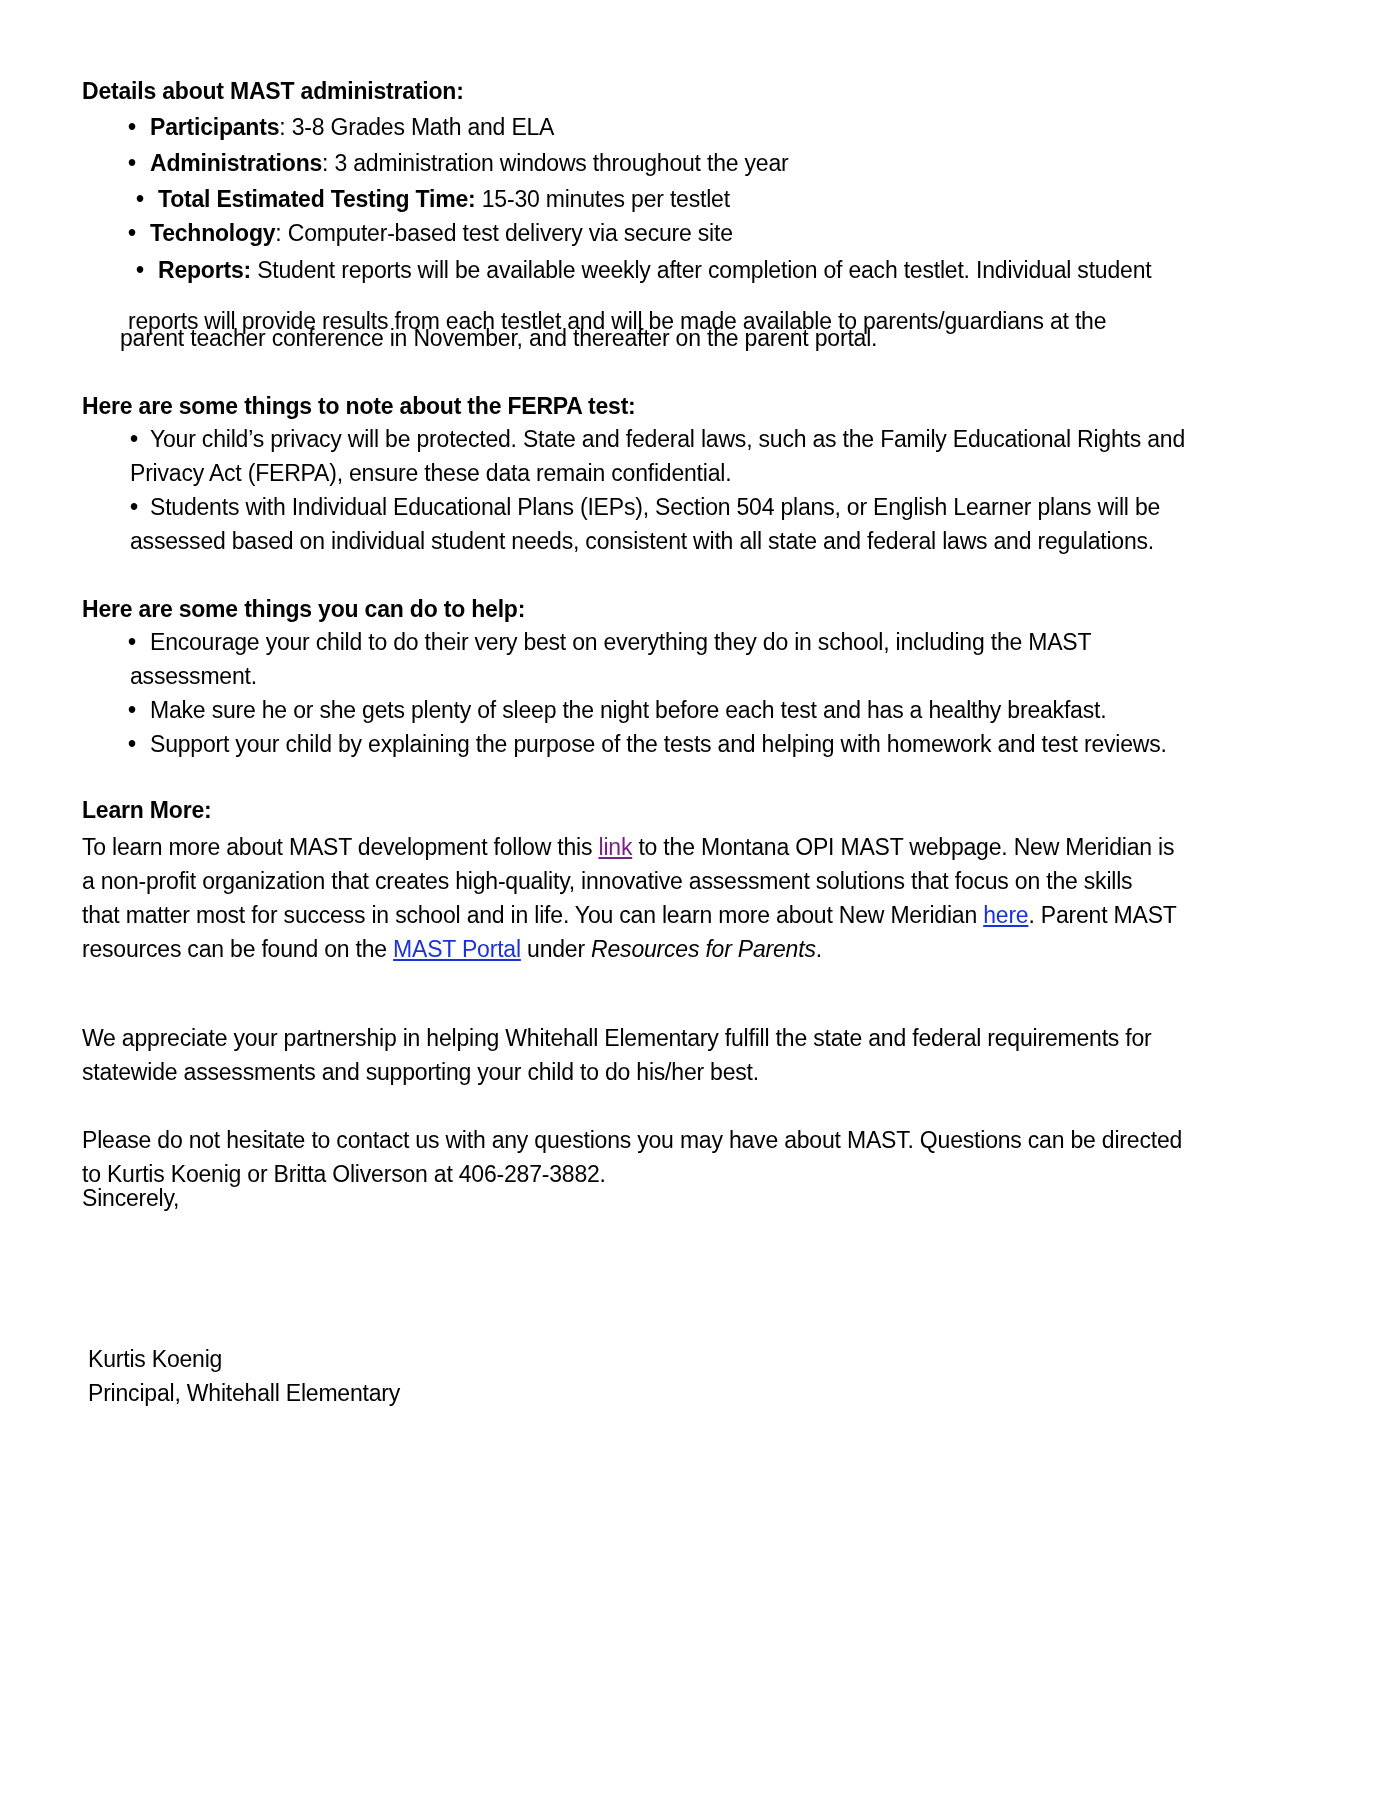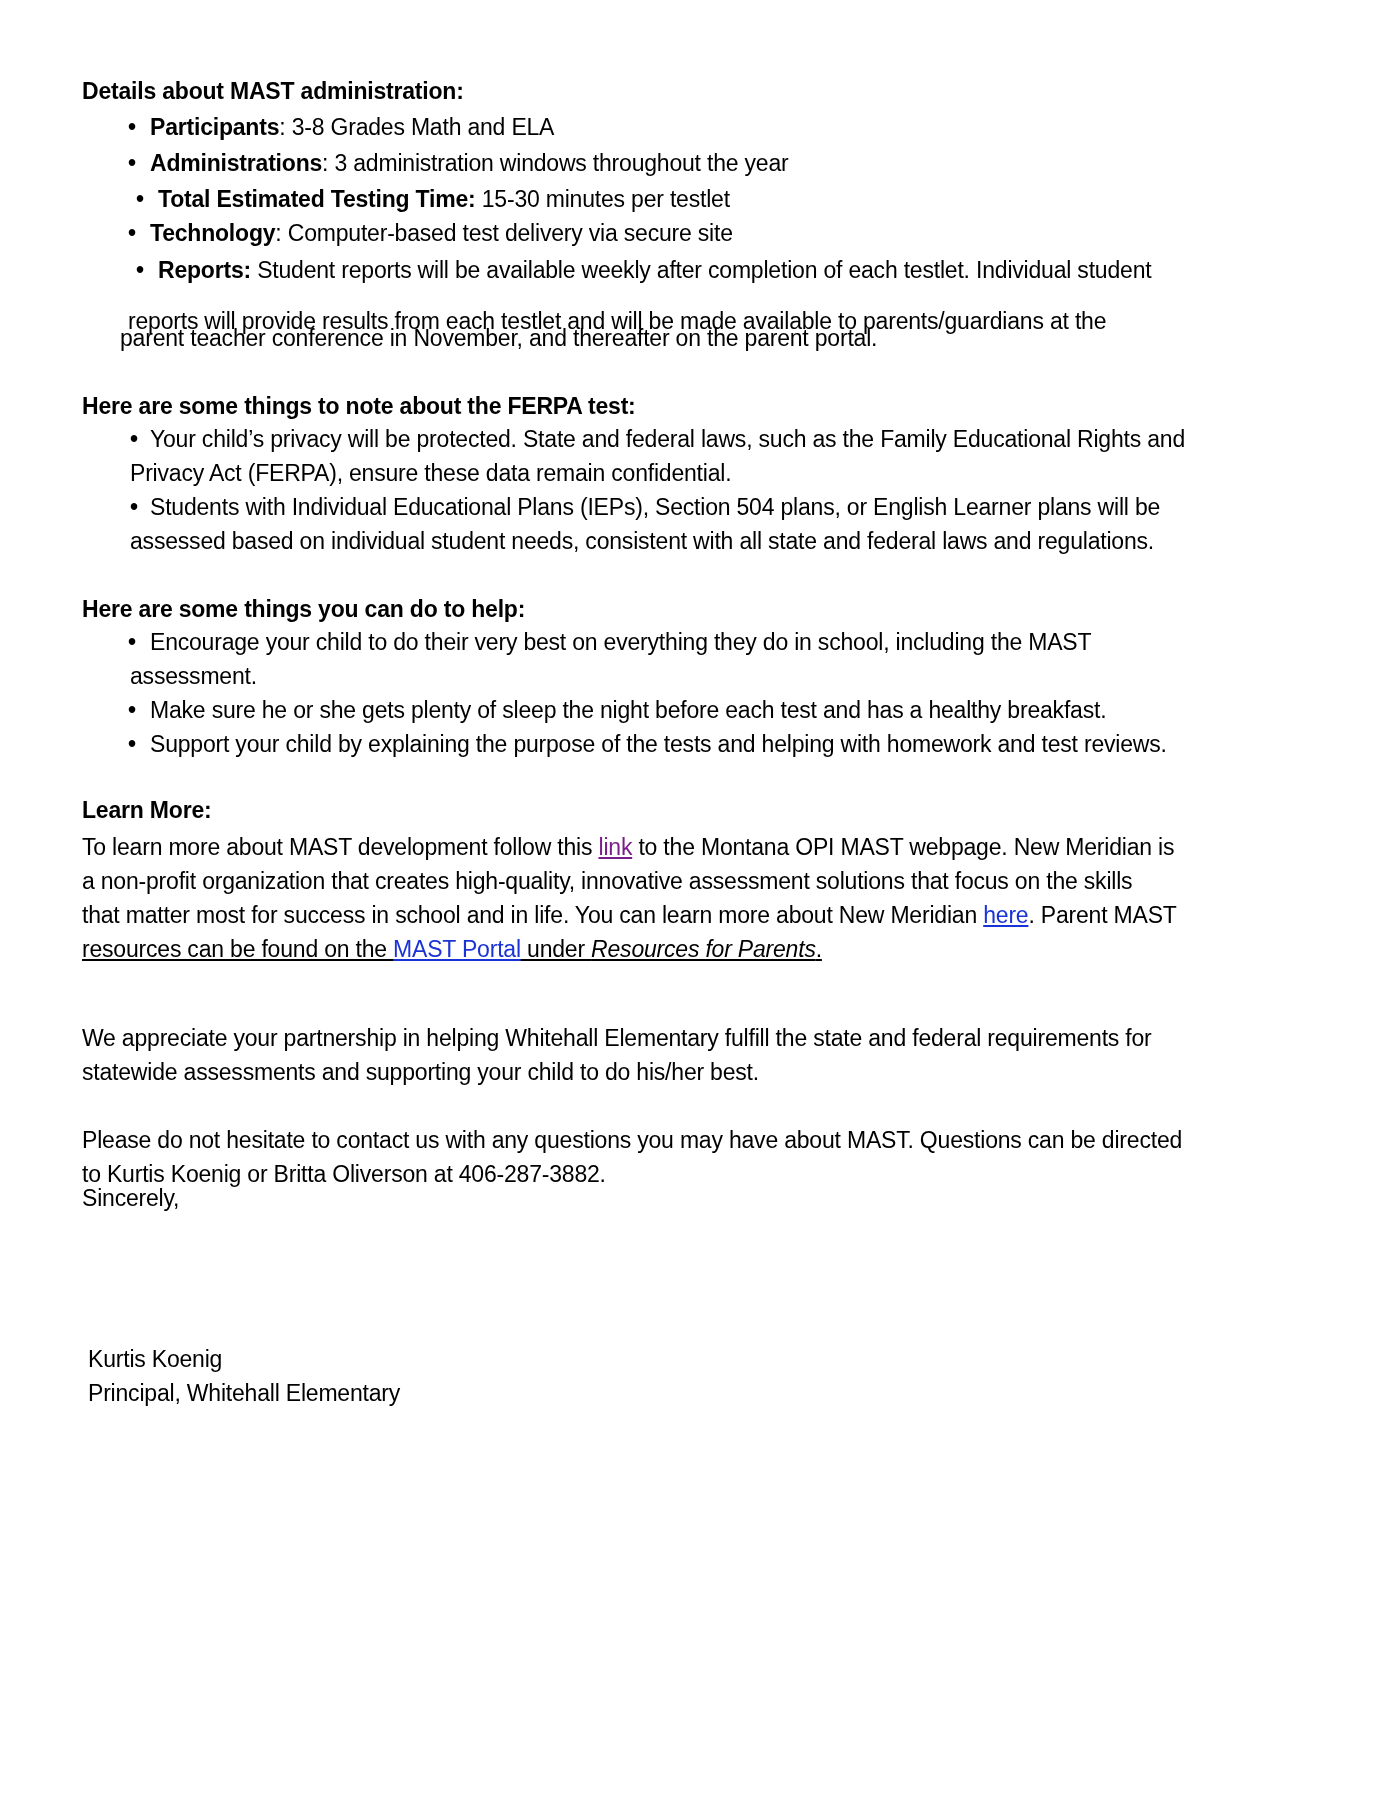--- a/index.html
+++ b/index.html
@@ -64,21 +64,21 @@
   </div>
 
   <div class="line b" style="left:82px;top:797px;">Learn More:</div>
   <div class="line" style="left:82px;top:834px;">
     <span>To learn more about MAST development follow this </span><a class="visited">link</a><span> to the Montana OPI MAST webpage. New Meridian is</span>
   </div>
   <div class="line" style="left:82px;top:868px;">a non-profit organization that creates high-quality, innovative assessment solutions that focus on the skills</div>
   <div class="line" style="left:82px;top:902px;">
     <span>that matter most for success in school and in life. You can learn more about New Meridian </span><a class="unvisited">here</a><span>. Parent MAST</span>
   </div>
-  <div class="line" style="left:82px;top:936px;text-decoration:underline;">
+  <div class="line" style="left:82px;top:936px;">
     <span>resources can be found on the </span><a class="unvisited">MAST Portal</a><span> under </span><span class="i">Resources for Parents</span><span>.</span>
   </div>
 
   <div class="line" style="left:82px;top:1025px;">We appreciate your partnership in helping Whitehall Elementary fulfill the state and federal requirements for</div>
   <div class="line" style="left:82px;top:1059px;">statewide assessments and supporting your child to do his/her best.</div>
   <div class="line" style="left:82px;top:1127px;">Please do not hesitate to contact us with any questions you may have about MAST. Questions can be directed</div>
   <div class="line" style="left:82px;top:1161px;">to Kurtis Koenig or Britta Oliverson at 406-287-3882.</div>
   <div class="line" style="left:82px;top:1185px;">Sincerely,</div>
   <div class="line" style="left:88px;top:1346px;">Kurtis Koenig</div>
   <div class="line" style="left:88px;top:1380px;">Principal, Whitehall Elementary</div>

